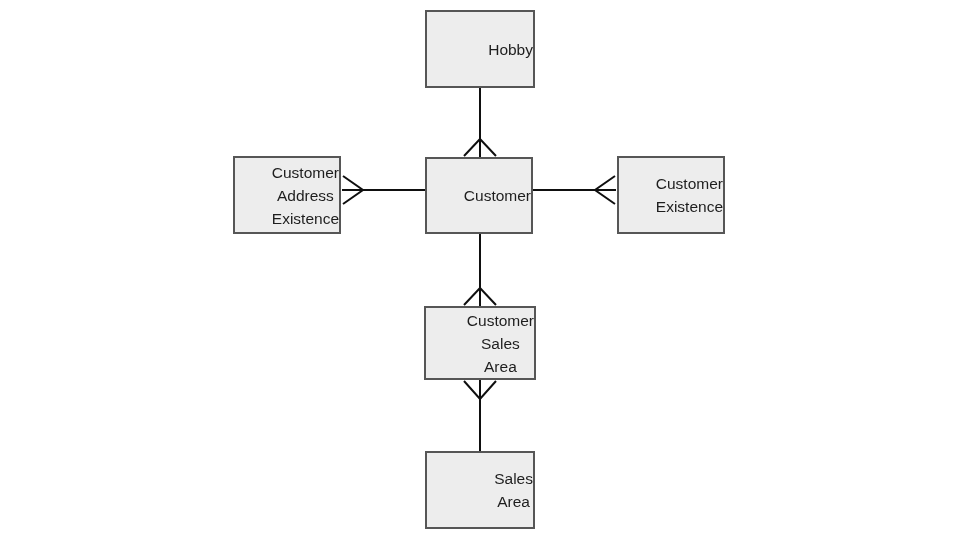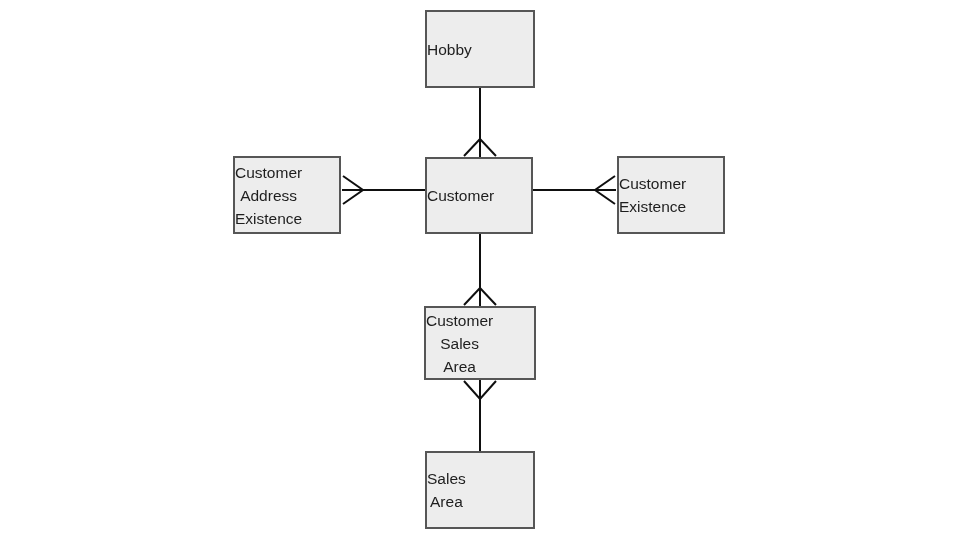--- a/index.html
+++ b/index.html
@@ -26,21 +26,21 @@
     stroke-width: 2;
     fill: none;
   }
   .node {
     position: absolute;
     box-sizing: border-box;
     background: var(--box-fill, #ededed);
     border: 2px solid var(--box-border, #565656);
     display: flex;
     align-items: center;
-    justify-content: flex-start;
+    justify-content: flex-end;
     text-align: center;
   }
   .node-label {
     color: var(--text, #1e1e1e);
     font-size: 15.5px;
     line-height: 23px;
     white-space: pre-line;
   }
   .node-hobby                       { left: 425px; top: 10px;  width: 110px; height: 78px; }
   .node-customer-address-existence  { left: 233px; top: 156px; width: 108px; height: 78px; }

